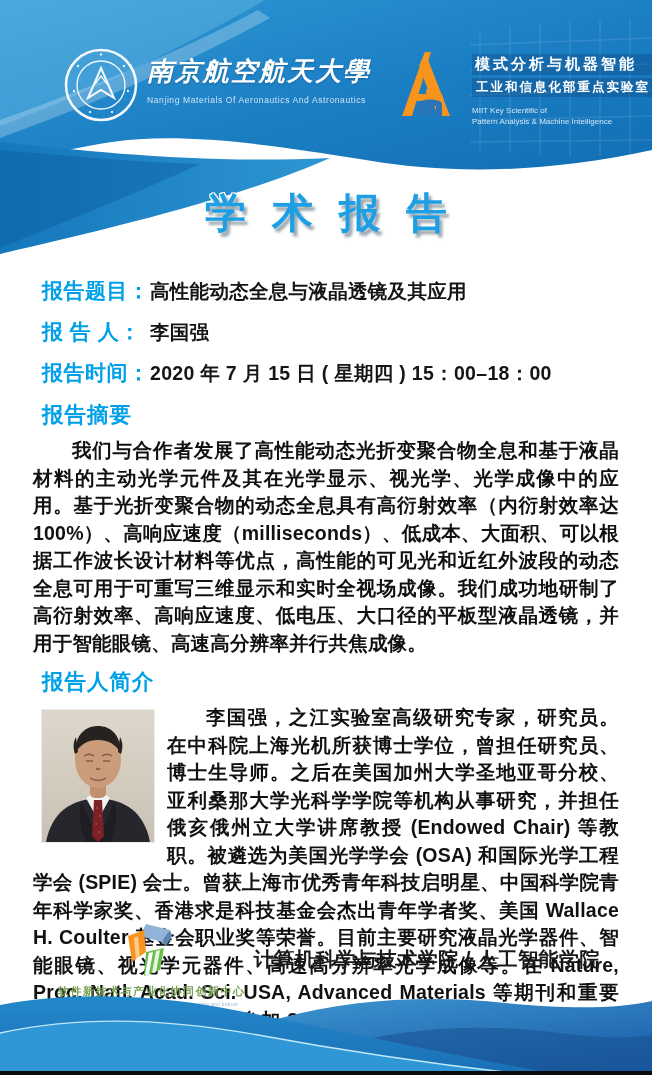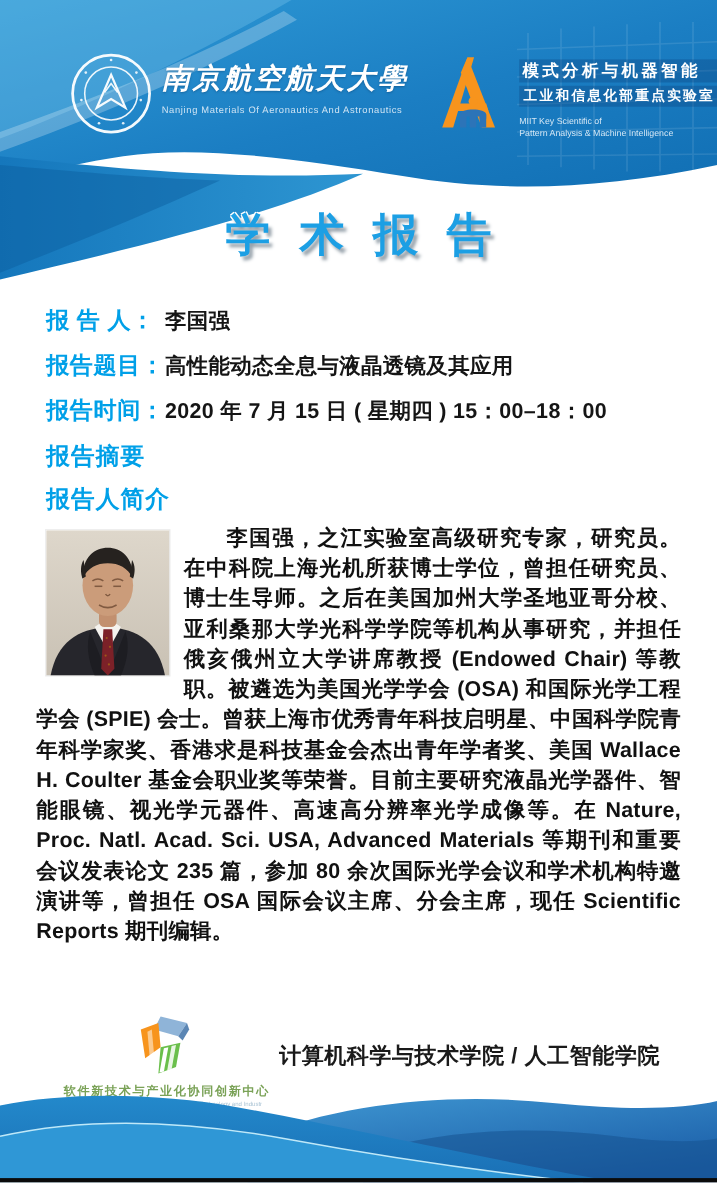--- a/index.html
+++ b/index.html
@@ -150,34 +150,35 @@
       </div>
     </div>
   </div>
 
   <div class="content">
 
     <h1 class="main-title">学术报告</h1>
 
     <div class="fields">
       <div class="field-row">
+        <span class="field-label">报告题目：</span>
+        <span class="field-value">高性能动态全息与液晶透镜及其应用</span>
+      </div>
+      <div class="field-row">
         <span class="field-label">报 告 人：</span>
         <span class="field-value">李国强</span>
-      </div>
-      <div class="field-row">
-        <span class="field-label">报告题目：</span>
-        <span class="field-value">高性能动态全息与液晶透镜及其应用</span>
       </div>
       <div class="field-row">
         <span class="field-label">报告时间：</span>
         <span class="field-value">2020 年 7 月 15 日 ( 星期四 ) 15：00–18：00</span>
       </div>
     </div>
 
     <div class="sec-heading">报告摘要</div>
+    <p class="para">我们与合作者发展了高性能动态光折变聚合物全息和基于液晶材料的主动光学元件及其在光学显示、视光学、光学成像中的应用。基于光折变聚合物的动态全息具有高衍射效率（内衍射效率达 100%）、高响应速度（milliseconds）、低成本、大面积、可以根据工作波长设计材料等优点，高性能的可见光和近红外波段的动态全息可用于可重写三维显示和实时全视场成像。我们成功地研制了高衍射效率、高响应速度、低电压、大口径的平板型液晶透镜，并用于智能眼镜、高速高分辨率并行共焦成像。</p>
 
     <div class="sec-heading">报告人简介</div>
 
     <div class="bio-wrap">
 
       <svg class="photo" viewBox="0 0 112 132">
         <defs>
           <linearGradient id="gBg" x1="0" y1="0" x2="0" y2="1">
             <stop offset="0" stop-color="#ded7cb"></stop>
             <stop offset="1" stop-color="#c9c1b4"></stop>

